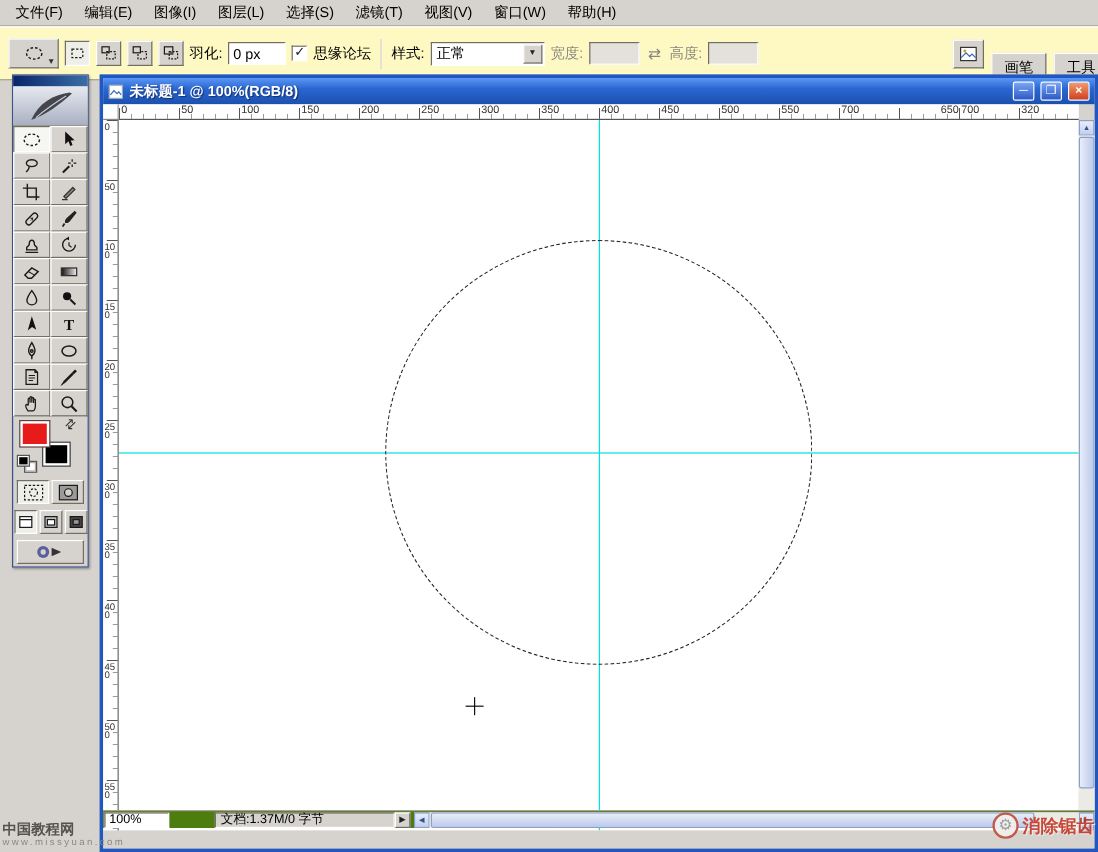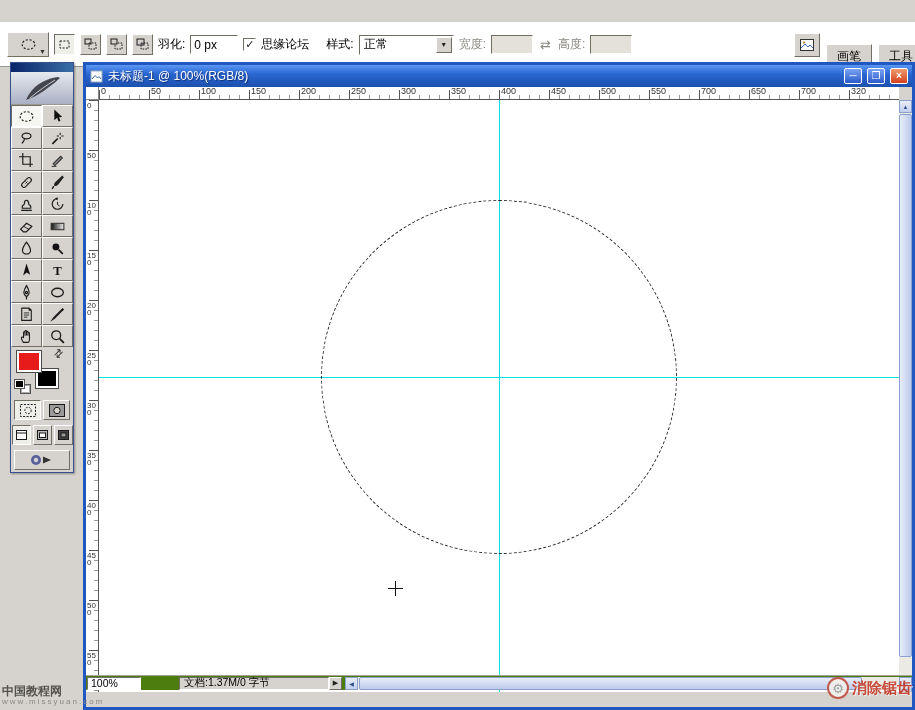--- a/index.html
+++ b/index.html
@@ -6,21 +6,21 @@
   html,body{width:915px;height:710px;overflow:hidden}
   .app{position:relative;width:915px;height:710px;background:#d6d3ce;overflow:hidden;
        font-family:"Liberation Sans","DejaVu Sans",sans-serif;font-size:12px;color:#000}
 
   
   .menubar{position:absolute;left:0;top:0;right:0;height:22px;display:flex;align-items:center;
            padding-left:4px;background:#d6d3ce;border-bottom:1px solid #aca899}
   .menu-item{padding:3px 9px;white-space:nowrap;cursor:default}
 
   
-  .optionsbar{position:absolute;left:0;top:22px;right:0;height:45px;background:#ffffff;
+  .optionsbar{position:absolute;left:0;top:22px;right:0;height:45px;background:#fef9c3;
               border-top:1px solid #fff;border-bottom:1px solid #9a978e;
               display:flex;align-items:center;gap:5px;padding:0 7px}
   .raised{background:#d6d3ce;border:1px solid;border-color:#fff #716f64 #716f64 #fff}
   .pressed3d{background:#efefea;border:1px solid;border-color:#716f64 #fff #fff #716f64}
   .sunken-field{background:#fff;border:1px solid;border-color:#716f64 #fff #fff #716f64;
                 height:19px;font-size:12px;padding:1px 3px;font-family:inherit;color:#000}
   .tool-preset{width:42px;height:25px;display:flex;align-items:center;justify-content:center;position:relative}
   .tool-preset .dd{position:absolute;right:2px;bottom:1px;font-size:7px;color:#333}
   .mode-btn{width:21px;height:21px;display:flex;align-items:center;justify-content:center}
   .sep{width:1px;height:24px;background:#8f8c84;border-right:1px solid #fff;margin:0 3px}
@@ -62,21 +62,21 @@
   .tb-row{display:flex;justify-content:center;gap:2px;padding:3px 0 2px}
   .mask-btn{width:27px;height:20px;display:flex;align-items:center;justify-content:center}
   .screen-btn{width:19px;height:20px;display:flex;align-items:center;justify-content:center}
   .ir-btn{width:56px;height:20px;display:flex;align-items:center;justify-content:center}
 
   
   .docwin{position:absolute;left:83px;top:62px;width:832px;height:648px;
           border:3px solid #2157c0;background:#d6d3ce;z-index:1}
   .doc-titlebar{height:22px;background:linear-gradient(180deg,#5b97f4 0%,#2a67d2 40%,#1b50ae 100%);
                 display:flex;align-items:center;gap:5px;padding:0 4px}
-  .doc-title{color:#fff;font-weight:normal;font-size:12px;flex:1;white-space:nowrap;overflow:hidden;
+  .doc-title{color:#fff;font-weight:bold;font-size:12px;flex:1;white-space:nowrap;overflow:hidden;
              text-shadow:1px 1px 1px rgba(0,0,40,.5)}
   .cap-btn{width:18px;height:16px;border:1px solid #fff;border-radius:2px;color:#fff;font-size:10px;
            line-height:1;display:flex;align-items:center;justify-content:center;font-weight:bold}
   .btn-min,.btn-max{background:linear-gradient(180deg,#7aa4f4,#2a5ac8)}
   .btn-close{background:linear-gradient(180deg,#f09a6e,#d2401c)}
   .doc-content{position:absolute;left:0;top:22px;right:0;bottom:0;background:#d6d3ce}
   .ruler-corner{position:absolute;left:0;top:0;width:13px;height:13px;background:#fff;
                 border-right:1px solid #888;border-bottom:1px solid #888}
   .ruler-h{position:absolute;left:13px;top:0;width:800px;height:13px;background-color:#fff;border-bottom:1px solid #555;
     background-image:repeating-linear-gradient(90deg,#555 0 1px,transparent 1px 50px),
@@ -121,20 +121,31 @@
   .wm-right{position:absolute;right:3px;top:677px;z-index:6;display:flex;align-items:center;gap:3px;opacity:.92}
   .wm-gear{width:22px;height:22px;border-radius:50%;border:2px solid #c05040;color:#9a9a9a;background:#f2f0ec;
            display:flex;align-items:center;justify-content:center;font-size:13px}
   .wm-site{color:#c43b2a;font-size:15px;font-weight:bold;text-shadow:1px 1px 0 #eee}
 </style>
 </head>
 <body>
 
 <div class="app">
 
+  <div class="menubar">
+    <span class="menu-item">文件(F)</span>
+    <span class="menu-item">编辑(E)</span>
+    <span class="menu-item">图像(I)</span>
+    <span class="menu-item">图层(L)</span>
+    <span class="menu-item">选择(S)</span>
+    <span class="menu-item">滤镜(T)</span>
+    <span class="menu-item">视图(V)</span>
+    <span class="menu-item">窗口(W)</span>
+    <span class="menu-item">帮助(H)</span>
+  </div>
 
   <div class="optionsbar">
     <div class="tool-preset raised">
       <svg class="ticon" width="17" height="17" viewBox="0 0 16 16" stroke="#1a1a1a" fill="none" stroke-width="1.1">
           <ellipse cx="8" cy="8" rx="6" ry="4.5" stroke-dasharray="2 1.6"></ellipse>
         </svg>
       <span class="dd">▼</span>
     </div>
     <div class="mode-btn pressed3d">
       <svg width="15" height="15" viewBox="0 0 15 15" stroke="#1a1a1a" fill="none" stroke-width="1">
@@ -404,21 +415,21 @@
           <span class="rh-label" style="left: 152px;">150</span>
           <span class="rh-label" style="left: 202px;">200</span>
           <span class="rh-label" style="left: 252px;">250</span>
           <span class="rh-label" style="left: 302px;">300</span>
           <span class="rh-label" style="left: 352px;">350</span>
           <span class="rh-label" style="left: 402px;">400</span>
           <span class="rh-label" style="left: 452px;">450</span>
           <span class="rh-label" style="left: 502px;">500</span>
           <span class="rh-label" style="left: 552px;">550</span>
           <span class="rh-label" style="left: 602px;">700</span>
-          <span class="rh-label" style="left: 652px;">650</span>
+          <span class="rh-label" style="left: 685px;">650</span>
           <span class="rh-label" style="left: 702px;">700</span>
           <span class="rh-label" style="left: 752px;">320</span>
         </div>
       <div class="ruler-v">
           <span class="rv-label" style="top: 2px;">0</span>
           <span class="rv-label" style="top: 52px;">50</span>
           <span class="rv-label" style="top: 102px;">100</span>
           <span class="rv-label" style="top: 152px;">150</span>
           <span class="rv-label" style="top: 202px;">200</span>
           <span class="rv-label" style="top: 252px;">250</span>

